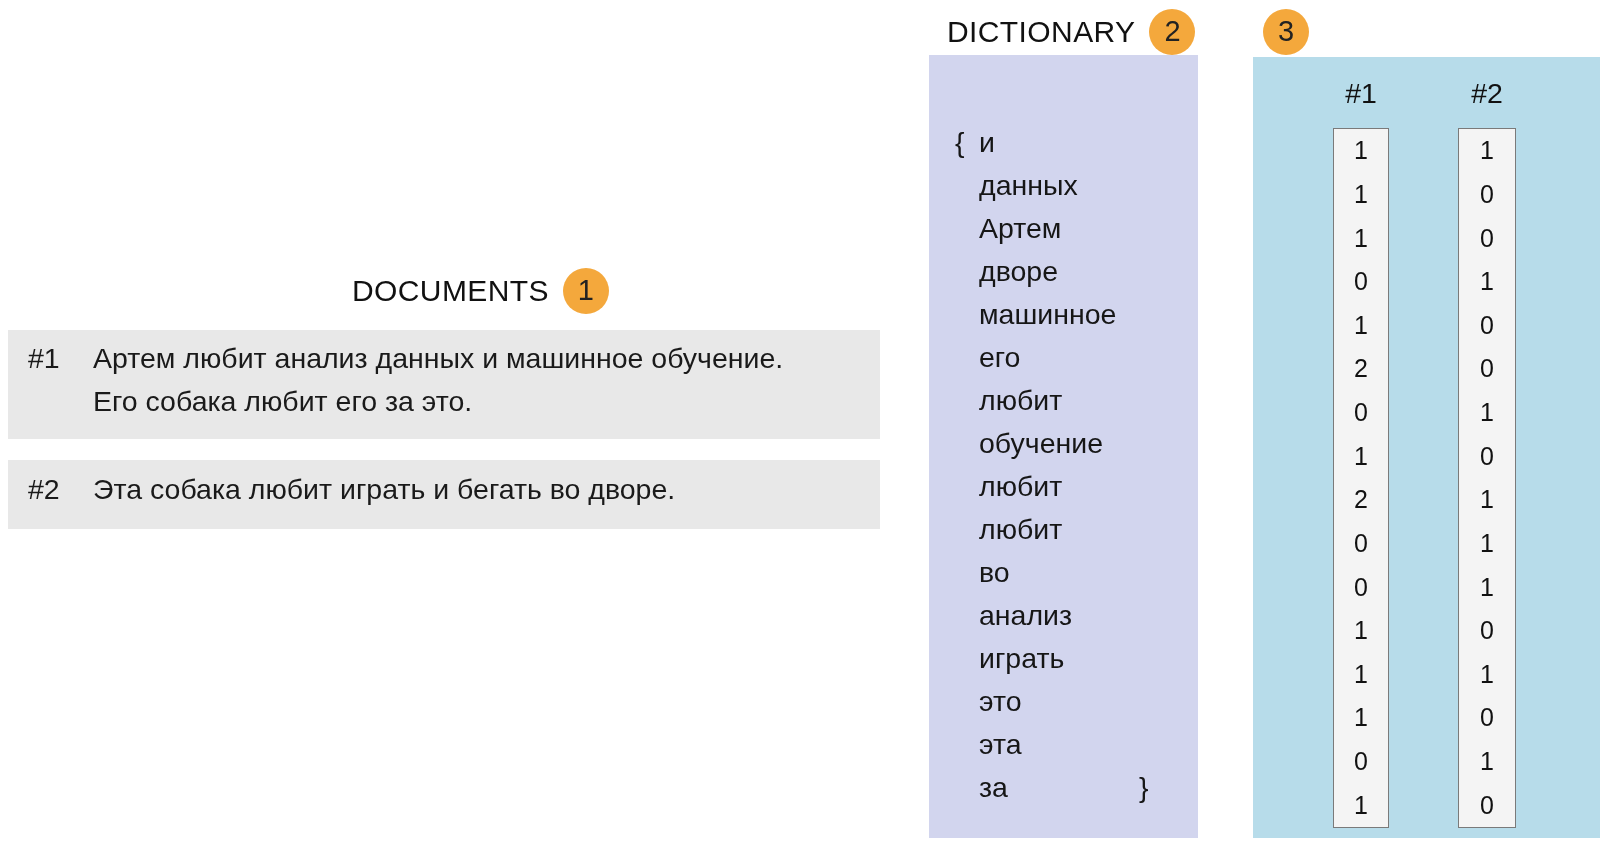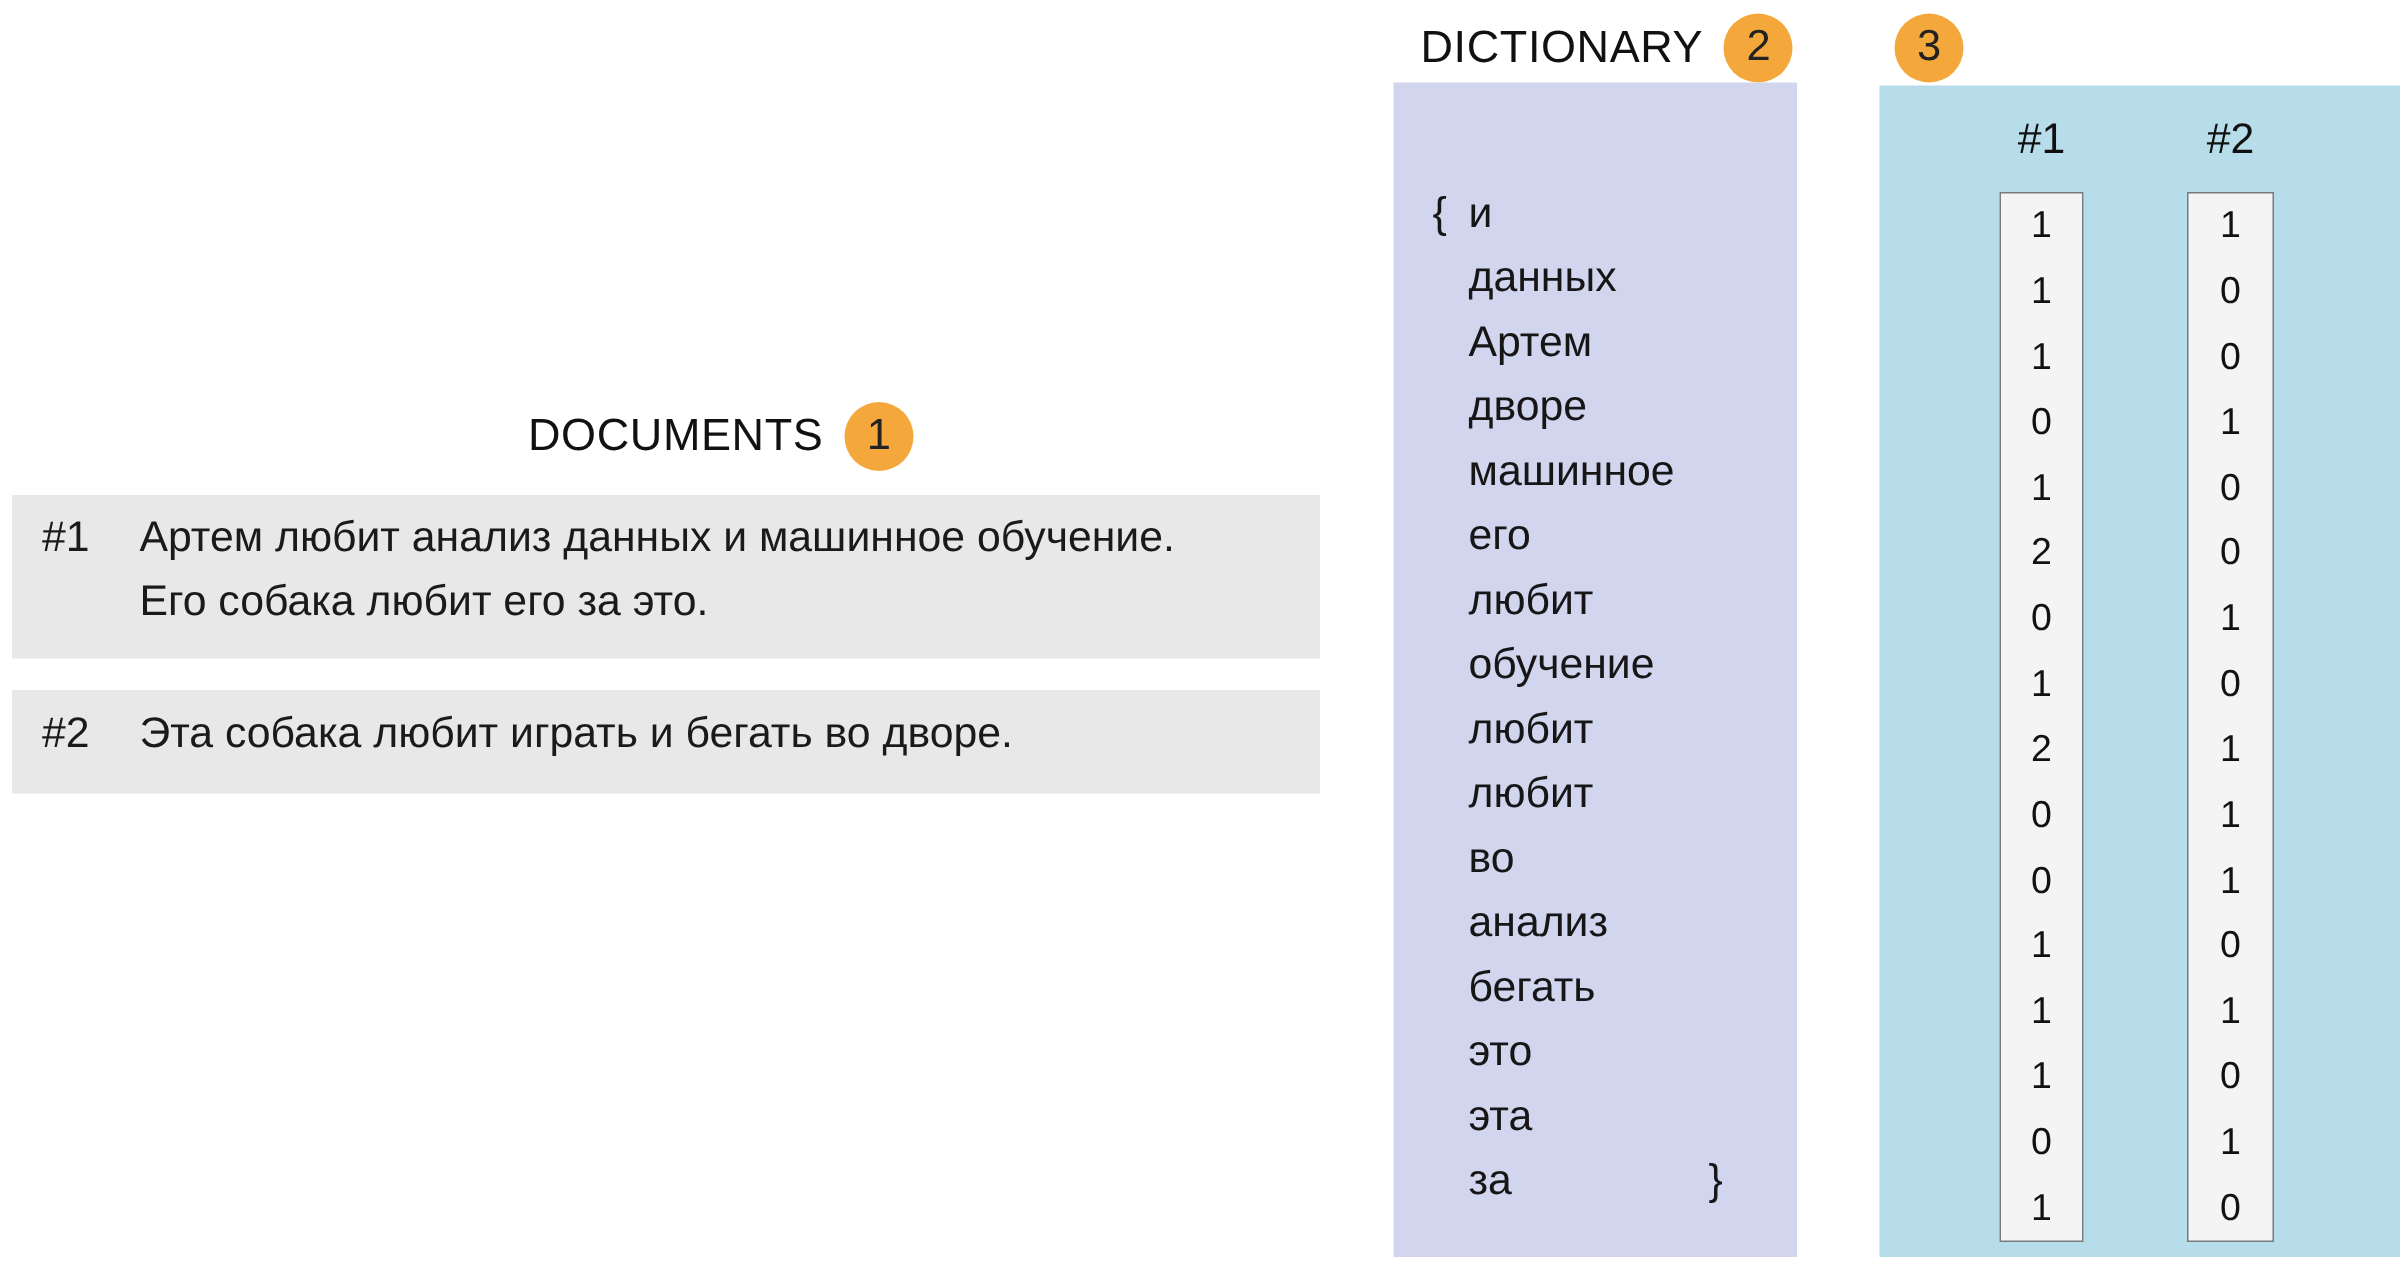--- a/index.html
+++ b/index.html
@@ -103,21 +103,21 @@
     <div class="dict-row"><span>Артем</span></div>
     <div class="dict-row"><span>дворе</span></div>
     <div class="dict-row"><span>машинное</span></div>
     <div class="dict-row"><span>его</span></div>
     <div class="dict-row"><span>любит</span></div>
     <div class="dict-row"><span>обучение</span></div>
     <div class="dict-row"><span>любит</span></div>
     <div class="dict-row"><span>любит</span></div>
     <div class="dict-row"><span>во</span></div>
     <div class="dict-row"><span>анализ</span></div>
-    <div class="dict-row"><span>бегать</span></div>
+    <div class="dict-row"><span>играть</span></div>
     <div class="dict-row"><span>это</span></div>
     <div class="dict-row"><span>эта</span></div>
     <div class="dict-row">
       <span>за</span>
       <span class="brace close">}</span>
     </div>
   </div>
 
   <div class="title-row" id="rep-title">
     <span class="badge">3</span>

